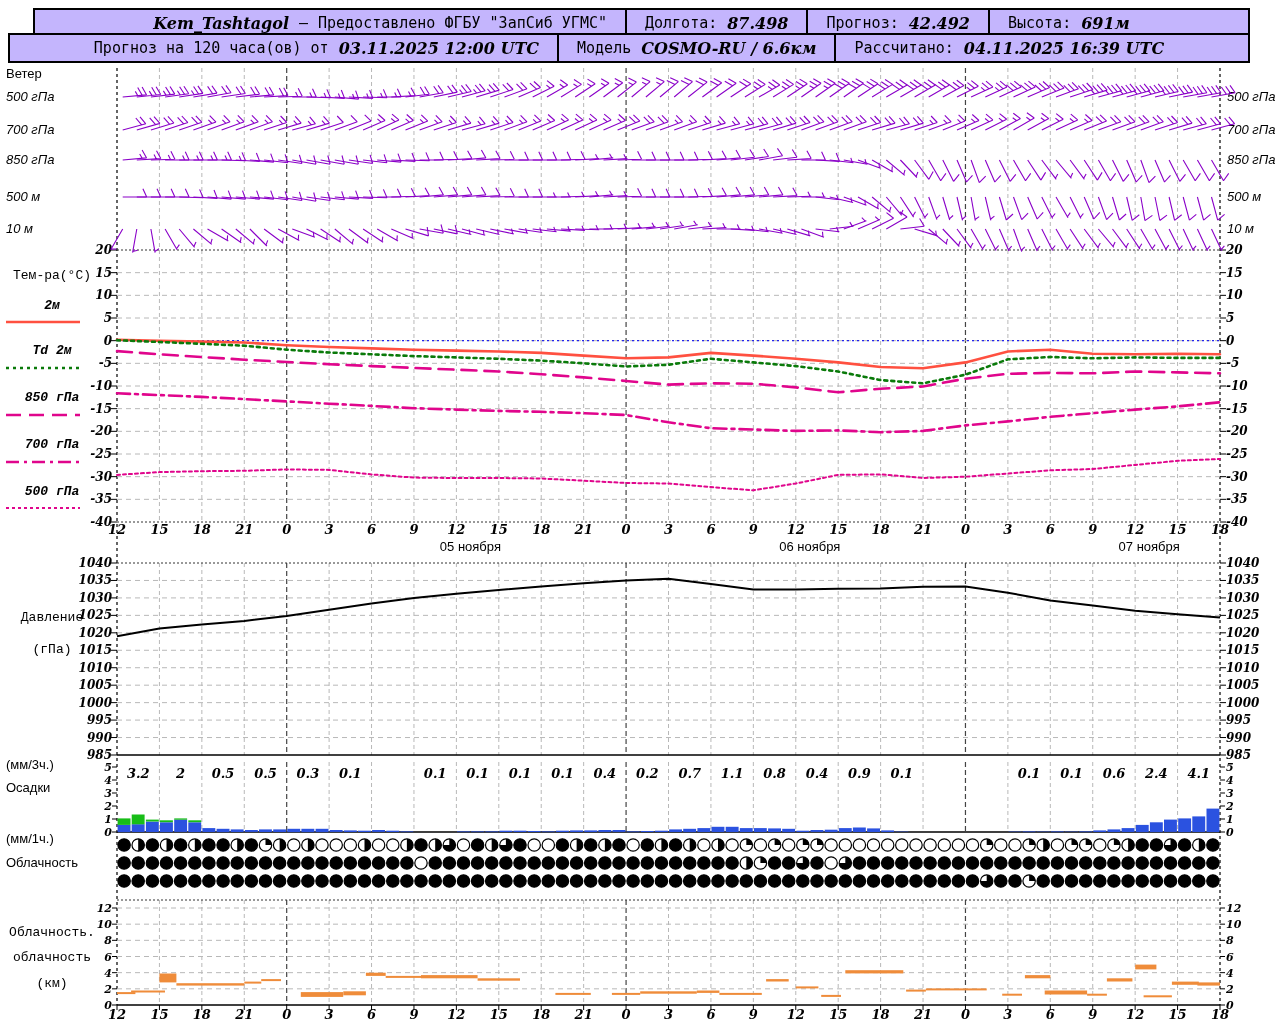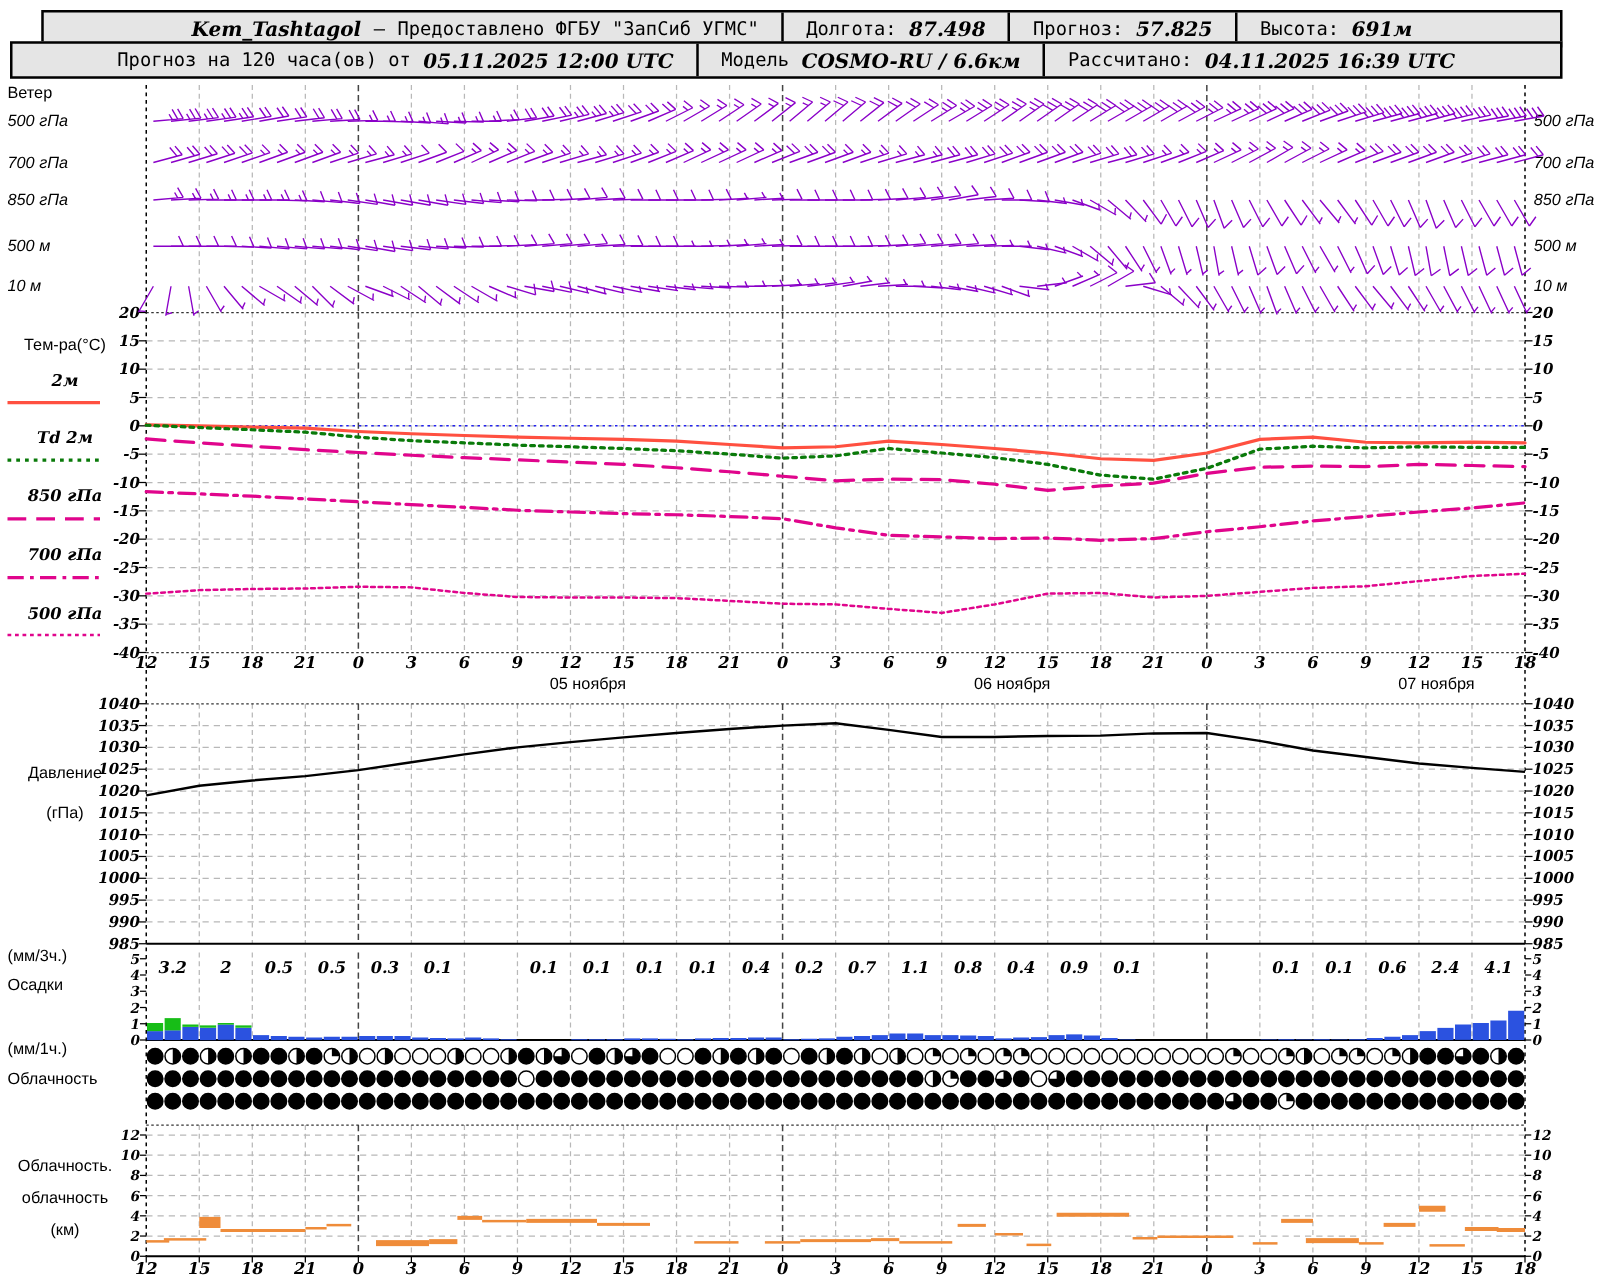--- a/index.html
+++ b/index.html
@@ -1,25 +1,25 @@
 <!DOCTYPE html>
 <html><head>
 <meta charset="utf-8">
 <style>
   html,body{margin:0;padding:0;background:#fff;}
   .page{position:relative;width:1280px;height:1024px;background:#fff;overflow:hidden;
         font-family:"Liberation Sans",sans-serif;color:#000;}
   .hbox{position:absolute;border:2px solid #000;display:flex;align-items:center;
-        justify-content:center;gap:10px;background:#e5e5e5;white-space:nowrap;}
+        justify-content:center;gap:10px;background:#c4b5fd;white-space:nowrap;}
   .hl{font:15px "DejaVu Sans Mono",monospace;}
   .hv{font:bold italic 16px "DejaVu Serif",serif;}
   .hsep{width:2px;height:100%;background:#000;margin:0 8px;flex:0 0 auto;}
   .lab{position:absolute;font:13px "Liberation Sans",sans-serif;}
   .lab.r{text-align:left;width:102px;left:6px;}
-  .lab.c{text-align:center;width:96px;left:4px;}
+  .lab.c{text-align:center;width:96px;left:4px;font-family:Liberation Mono, monospace;}
   .lab.rt{left:1227px;width:60px;text-align:left;}
   svg text{fill:#000;}
   .num{font:bold italic 12px "DejaVu Serif",serif;}
   .num-sm{font:bold italic 11px "DejaVu Serif",serif;}
   .hour{font:bold italic 13px "DejaVu Serif",serif;}
   .date{font:13px "Liberation Sans",sans-serif;}
   .plab{font:bold italic 13px "DejaVu Serif",serif;}
   .legend-label{font:bold italic 13px "DejaVu Serif",serif;}
 </style>
 </head>
@@ -29,28 +29,28 @@
 
   <div class="hbox" style="left:33px;top:8px;width:1213px;height:26px;">
     <span class="hv">Kem_Tashtagol</span>
     <span class="hl">—</span>
     <span class="hl">Предоставлено ФГБУ "ЗапСиб УГМС"</span>
     <span class="hsep"></span>
     <span class="hl">Долгота:</span>
     <span class="hv">87.498</span>
     <span class="hsep"></span>
     <span class="hl">Прогноз:</span>
-    <span class="hv">57.825</span>
+    <span class="hv">42.492</span>
     <span class="hsep"></span>
     <span class="hl">Высота:</span>
     <span class="hv">691м</span>
   </div>
   <div class="hbox" style="left:8px;top:33px;width:1238px;height:26px;">
     <span class="hl">Прогноз на 120 часа(ов) от</span>
-    <span class="hv">05.11.2025 12:00 UTC</span>
+    <span class="hv">03.11.2025 12:00 UTC</span>
     <span class="hsep"></span>
     <span class="hl">Модель</span>
     <span class="hv">COSMO-RU / 6.6км</span>
     <span class="hsep"></span>
     <span class="hl">Рассчитано:</span>
     <span class="hv">04.11.2025 16:39 UTC</span>
   </div>
 
   <div class="lab r" style="top:66px;">Ветер</div>
   <div class="lab r" style="top:89px;font-style:italic;">500 гПа</div>

